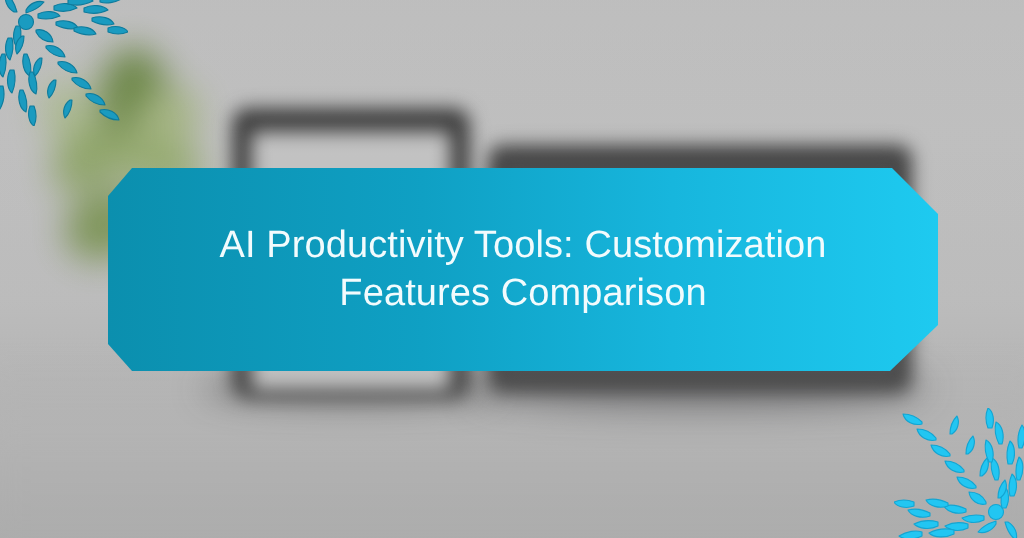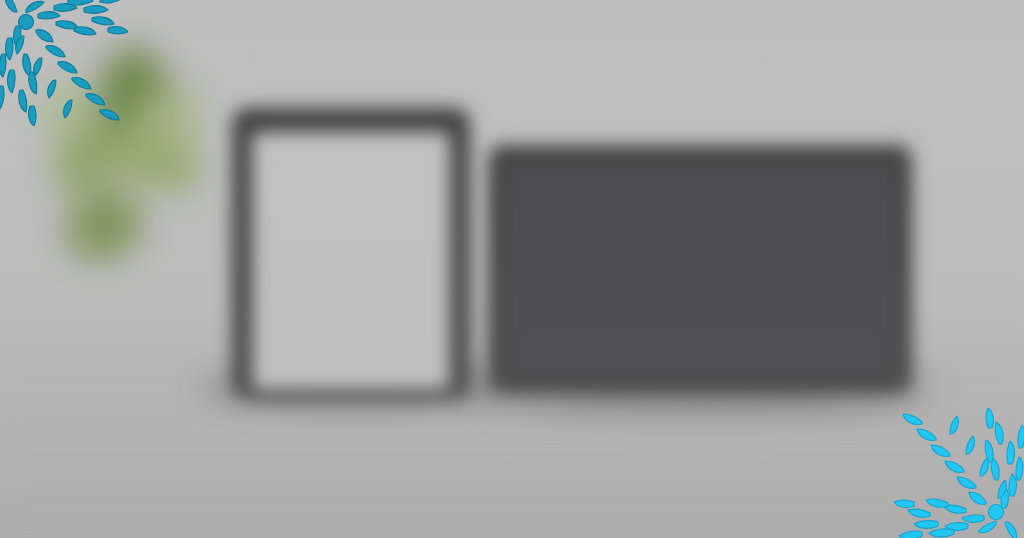--- a/index.html
+++ b/index.html
@@ -260,14 +260,21 @@
         <path d="M90 100 C98 98 107 103 109 111 C100 111 94 107 90 102 Z"></path>
         <path d="M104 116 C112 114 121 118 123 126 C114 126 108 122 104 118 Z"></path>
         <path d="M26 42 C20 46 18 54 21 60 C26 55 28 49 28 42 Z"></path>
         <path d="M44 64 C38 68 36 76 39 82 C44 77 46 71 46 64 Z"></path>
         <path d="M58 86 C52 90 50 98 53 104 C58 99 60 93 60 86 Z"></path>
         <path d="M74 106 C68 110 66 118 69 124 C74 119 76 113 76 106 Z"></path>
       </g>
     </svg>
   </div>
 
+  <div class="banner">
+    <div class="banner-fill"></div>
+    <div class="banner-text">
+      <span class="ln">AI Productivity Tools: Customization</span>
+      <span class="ln">Features Comparison</span>
+    </div>
+  </div>
 
 </div>
 
 </body></html>

